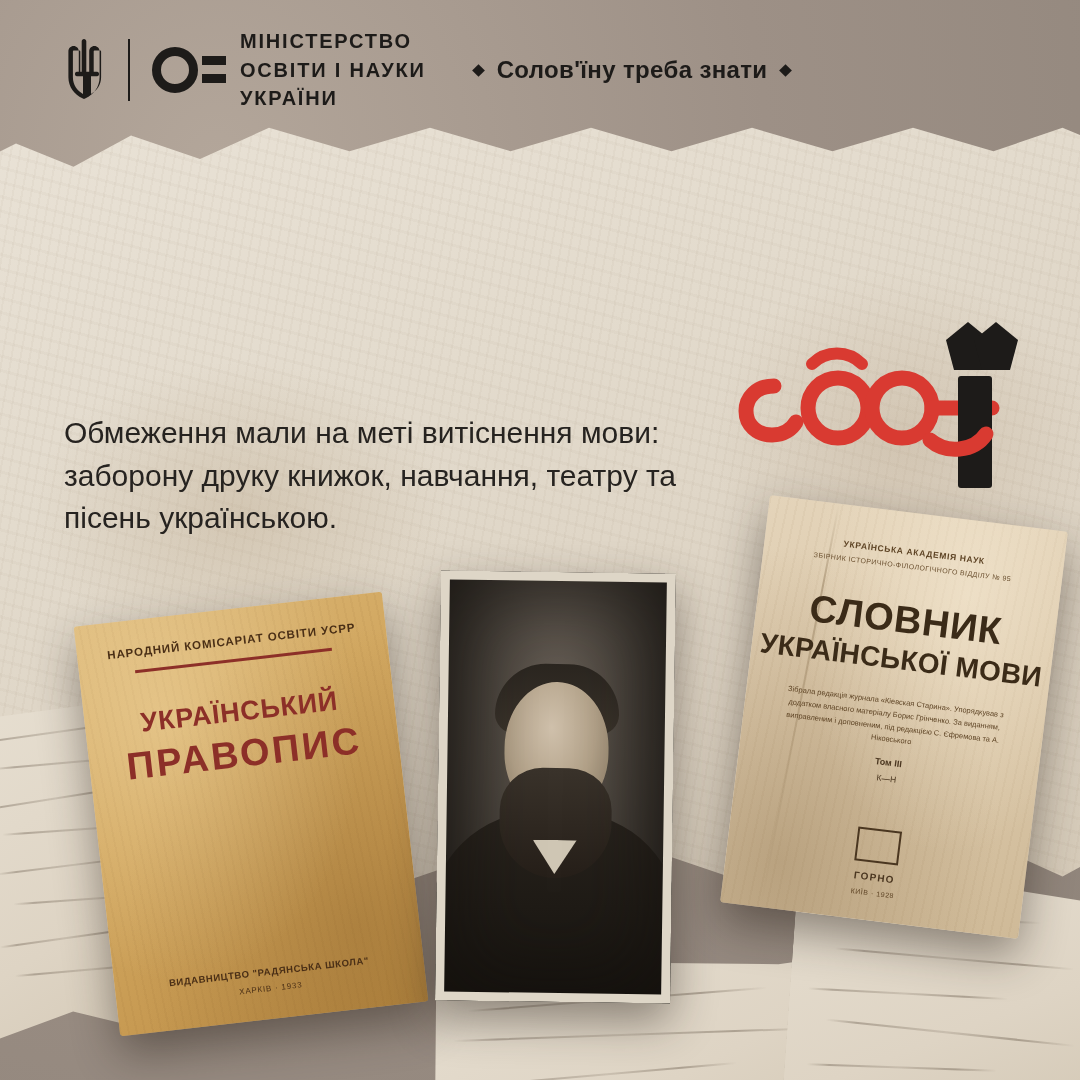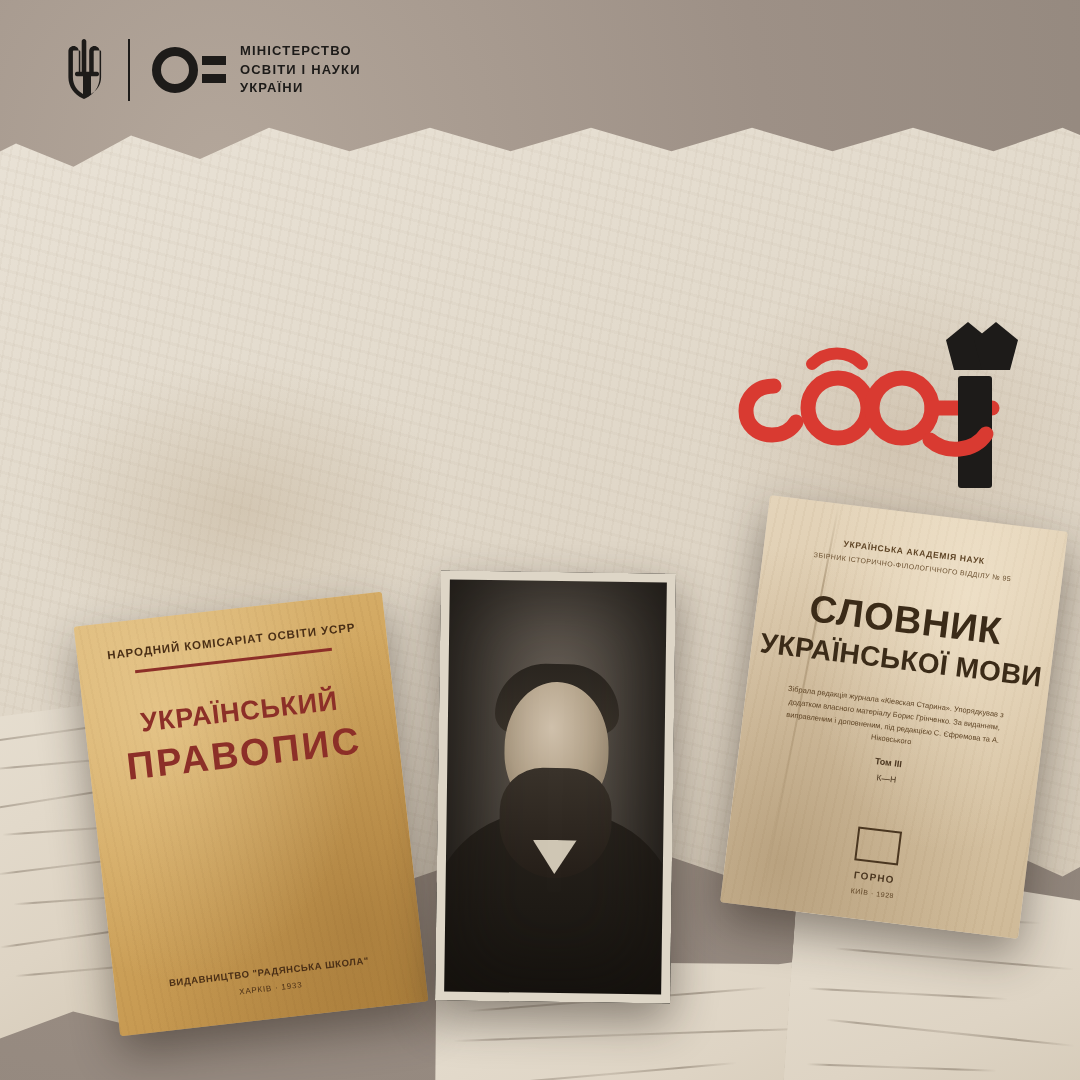--- a/index.html
+++ b/index.html
@@ -143,21 +143,21 @@
     margin-left: 4px;
   }
   #mon-eq i {
     display: block;
     width: 24px;
     height: 9px;
     background: #1d1b19;
   }
   #mon-eq i + i { margin-top: 9px; }
   #mon-text {
-    font-size: 13px;
+    font-size: 20px;
     font-weight: 700;
     letter-spacing: 0.09em;
     line-height: 1.42;
     color: #1d1b19;
     text-transform: uppercase;
   }
   #campaign {
     display: flex;
     align-items: center;
     margin-left: 48px;
@@ -549,23 +549,29 @@
             <i></i>
           </div>
       </div>
       <div id="mon-text">
         <div>МІНІСТЕРСТВО</div>
         <div>ОСВІТИ І НАУКИ</div>
         <div>УКРАЇНИ</div>
       </div>
     </div>
 
-  </div>
-
-
+    <div id="campaign">
+      <span class="diamond"></span>
+      <span id="campaign-text">Солов'їну треба знати</span>
+      <span class="diamond"></span>
+    </div>
+  </div>
+
+
+  <div id="subtext">Обмеження мали на меті витіснення мови: заборону друку книжок, навчання, театру та пісень українською.</div>
 
   <svg id="emblem" viewBox="0 0 300 230">
     <g fill="none" stroke="#d93a31" stroke-width="15">
       <path d="M40 118 c-18 0 -28 12 -28 25 c0 14 11 24 26 24 c12 0 20 -6 24 -13" stroke-linecap="round"></path>
       <circle cx="104" cy="140" r="30"></circle>
       <circle cx="168" cy="140" r="30"></circle>
       <path d="M198 140 h60" stroke-linecap="round"></path>
       <path d="M78 96 c14 -14 36 -14 50 0" stroke-linecap="round" stroke-width="12"></path>
     </g>
     <g fill="#1d1b19">

